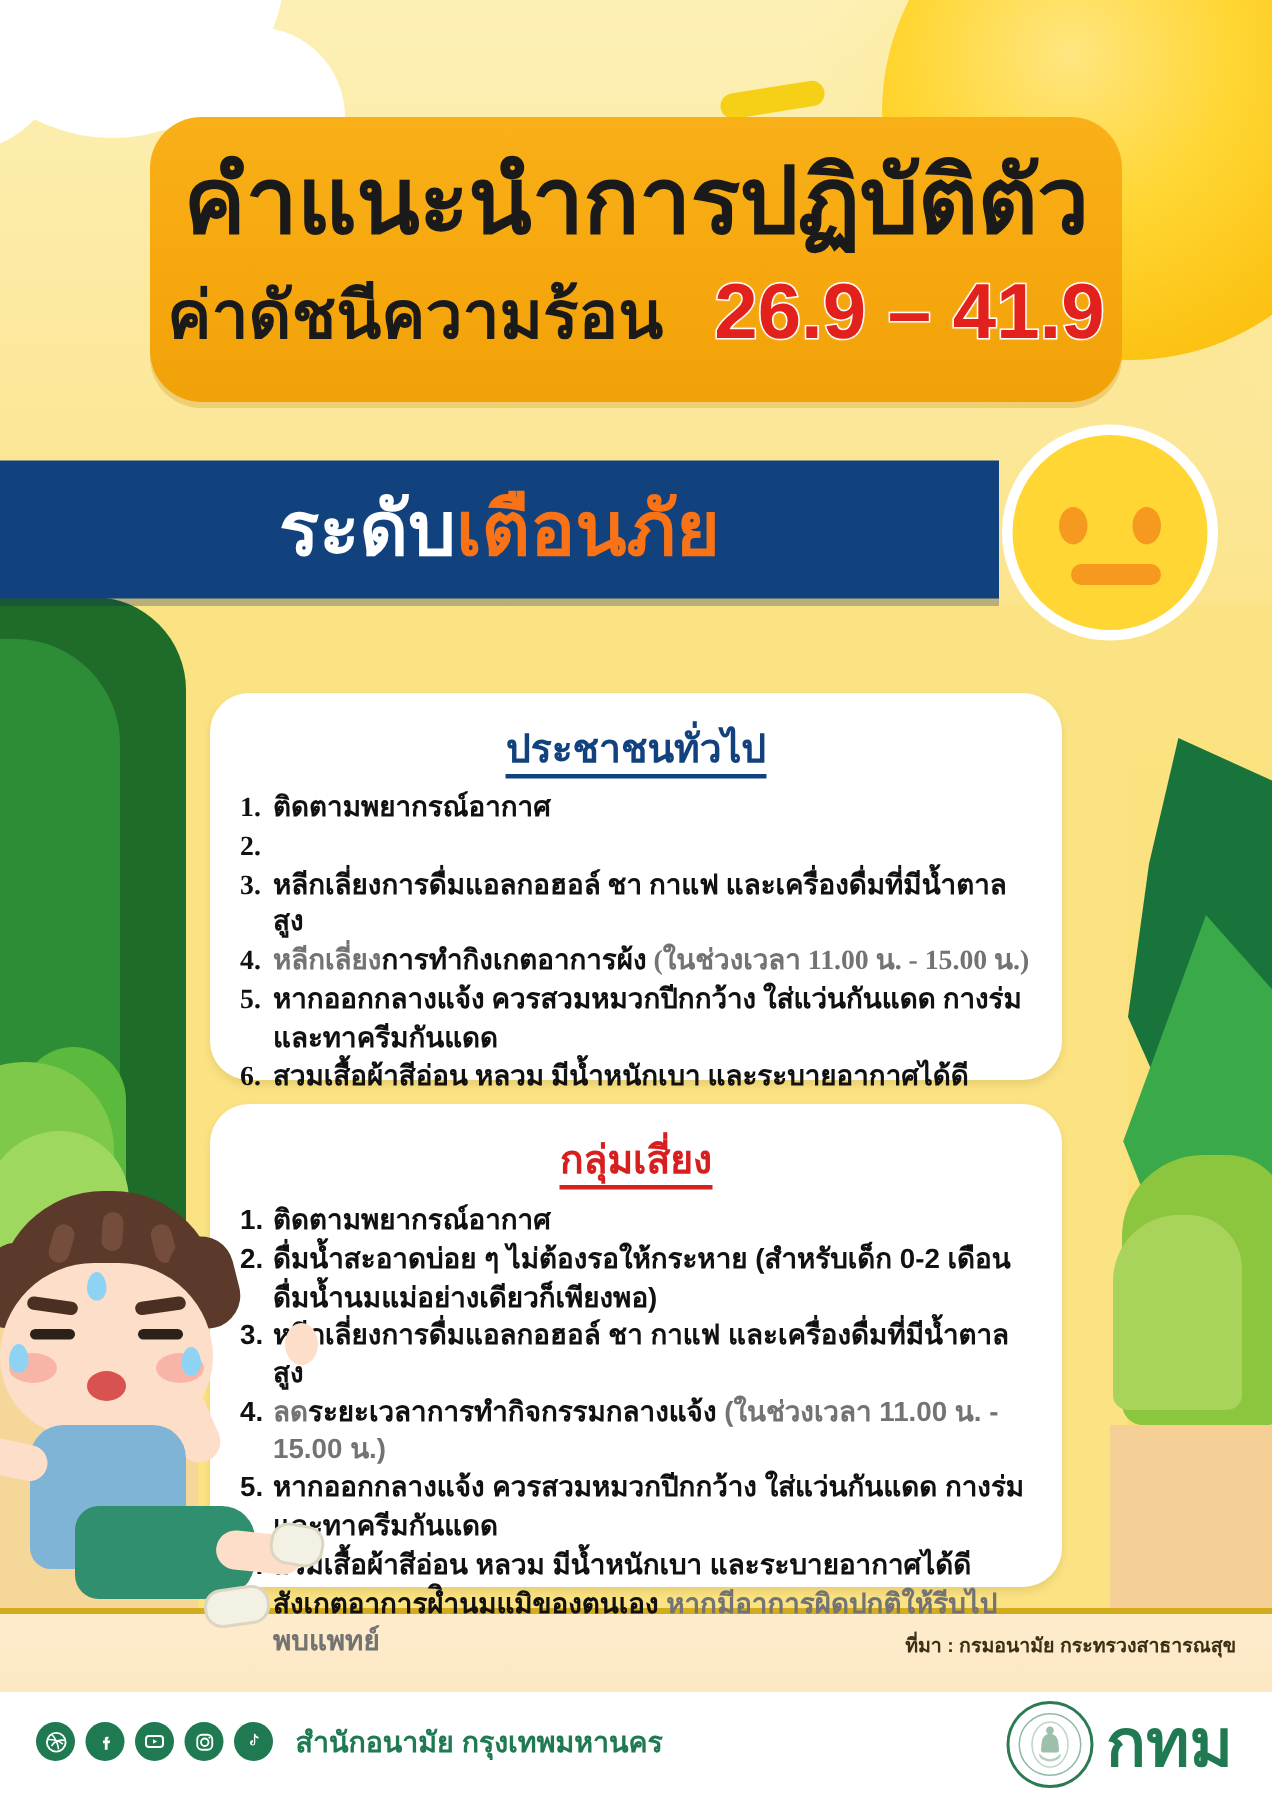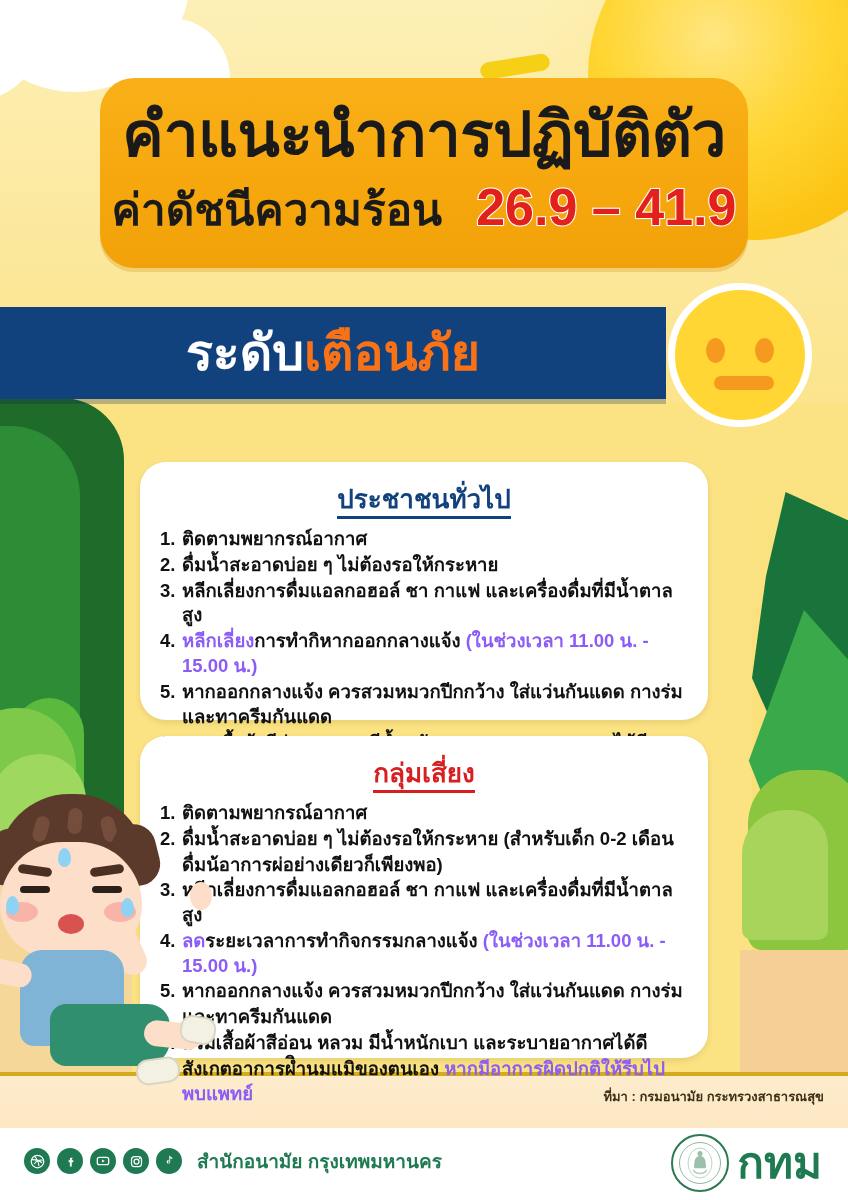--- a/index.html
+++ b/index.html
@@ -122,40 +122,40 @@
   .eye.l{left:31px;} .eye.r{right:31px;}
   .mouth{position:absolute;left:39px;top:86px;width:60px;height:14px;border-radius:7px;background:#f59a1f;}
 
   
   .card{
     position:absolute;left:140px;width:568px;
     background:#ffffff;border-radius:26px;
     box-shadow:0 3px 6px rgba(150,120,40,.18);
     padding:14px 20px 16px 20px;box-sizing:border-box;
   }
-  #card-public{top:462px;height:258px;}
+  #card-public{top:462px;height:258px;font-family:Liberation Serif, serif;}
   #card-risk{top:736px;height:322px;}
 
   .card-head{
     text-align:center;font-size:26px;font-weight:700;margin:2px 0 8px 0;
   }
   .card-head span{
     border-bottom:3px solid currentColor;padding-bottom:2px;
   }
   #card-public .card-head{color:#12427e;}
   #card-risk .card-head{color:#d81f1f;}
 
   ol.items{margin:0;padding:0;list-style:none;}
   ol.items li{
     font-size:18.5px;font-weight:700;color:#111111;line-height:1.34;
     margin-bottom:1px;display:flex;align-items:flex-start;white-space:nowrap;
   }
   ol.items li .num{width:22px;flex:0 0 22px;}
   ol.items li .txt{white-space:normal;}
-  .red{color:#8b5cf6;}
+  .red{color:#737373;}
   .cont{padding-left:22px;white-space:normal;}
 
   
   .boy{position:absolute;left:-6px;top:790px;width:210px;height:290px;}
   .boy-hair{
     position:absolute;left:4px;top:4px;width:148px;height:100px;background:#5b3a2b;
     border-radius:74px 74px 30px 30px;
   }
   .boy-hair:before{content:"";position:absolute;left:-10px;top:34px;width:40px;height:58px;
     background:#5b3a2b;border-radius:22px;transform:rotate(18deg);}
@@ -278,29 +278,28 @@
 
   <div class="card" id="card-public">
     <div class="card-head"><span>ประชาชนทั่วไป</span></div>
     <ol class="items">
         <li>
           <span class="num">1.</span>
           <span class="txt"><span>ติดตามพยากรณ์อากาศ</span></span>
         </li>
         <li>
           <span class="num">2.</span>
-          <span class="txt"><span>ดื่มน้ำสะอาดบ่อย ๆ ไม่ต้องรอให้กระหาย</span></span>
         </li>
         <li>
           <span class="num">3.</span>
           <span class="txt"><span>หลีกเลี่ยงการดื่มแอลกอฮอล์ ชา กาแฟ และเครื่องดื่มที่มีน้ำตาลสูง</span></span>
         </li>
         <li>
           <span class="num">4.</span>
-          <span class="txt"><span class="red">หลีกเลี่ยง</span><span>การทำกิหากออกกลางแจ้ง </span><span class="red">(ในช่วงเวลา 11.00 น. - 15.00 น.)</span></span>
+          <span class="txt"><span class="red">หลีกเลี่ยง</span><span>การทำกิงเกตอาการผ้ง </span><span class="red">(ในช่วงเวลา 11.00 น. - 15.00 น.)</span></span>
         </li>
         <li>
           <span class="num">5.</span>
           <span class="txt"><span>หากออกกลางแจ้ง ควรสวมหมวกปีกกว้าง ใส่แว่นกันแดด กางร่ม</span></span>
         </li>
         <li>
           <span class="cont">และทาครีมกันแดด</span>
         </li>
         <li>
           <span class="num">6.</span>
@@ -314,21 +313,21 @@
     <ol class="items">
         <li>
           <span class="num">1.</span>
           <span class="txt"><span>ติดตามพยากรณ์อากาศ</span></span>
         </li>
         <li>
           <span class="num">2.</span>
           <span class="txt"><span>ดื่มน้ำสะอาดบ่อย ๆ ไม่ต้องรอให้กระหาย (สำหรับเด็ก 0-2 เดือน</span></span>
         </li>
         <li>
-          <span class="cont">ดื่มน้อาการผ่อย่างเดียวก็เพียงพอ)</span>
+          <span class="cont">ดื่มน้ำนมแม่อย่างเดียวก็เพียงพอ)</span>
         </li>
         <li>
           <span class="num">3.</span>
           <span class="txt"><span>หลีกเลี่ยงการดื่มแอลกอฮอล์ ชา กาแฟ และเครื่องดื่มที่มีน้ำตาลสูง</span></span>
         </li>
         <li>
           <span class="num">4.</span>
           <span class="txt"><span class="red">ลด</span><span>ระยะเวลาการทำกิจกรรมกลางแจ้ง </span><span class="red">(ในช่วงเวลา 11.00 น. - 15.00 น.)</span></span>
         </li>
         <li>

